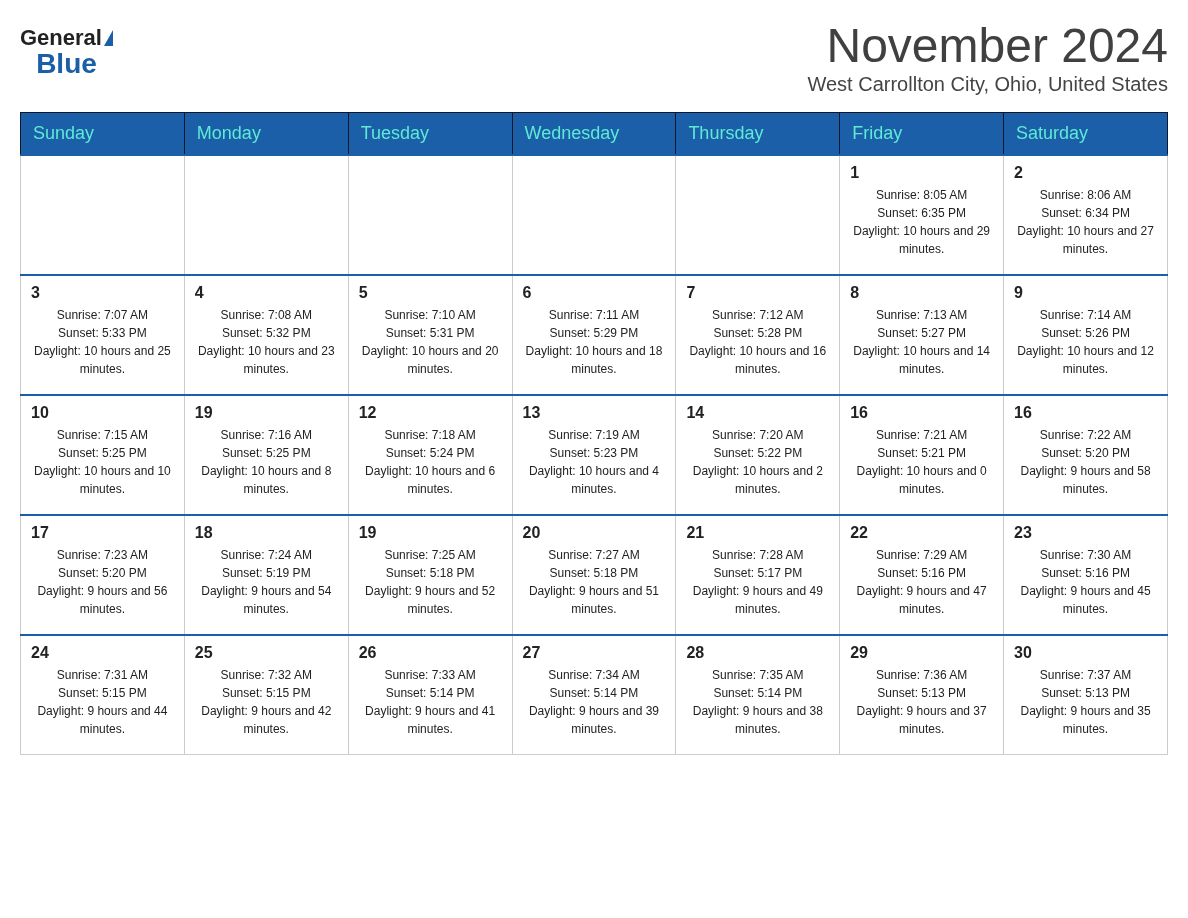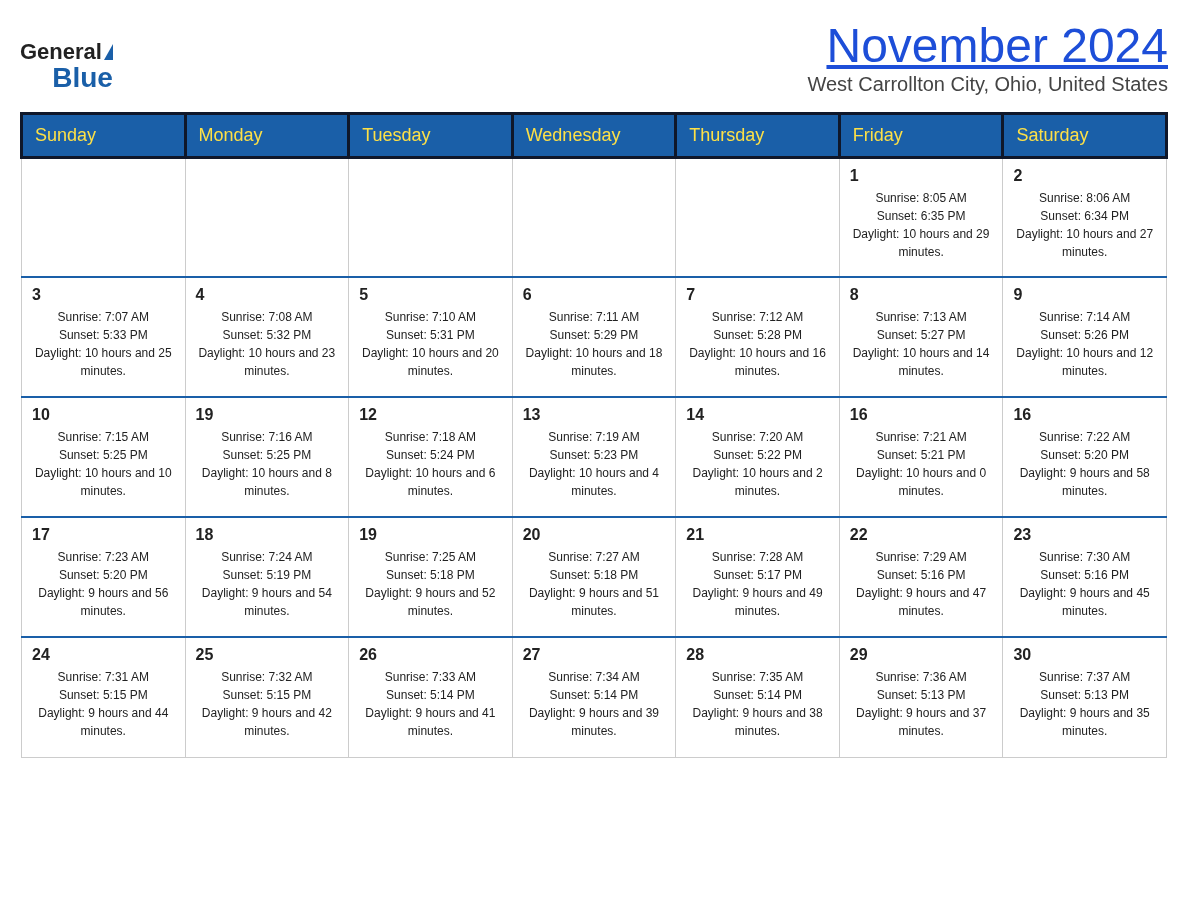--- a/index.html
+++ b/index.html
@@ -12,22 +12,22 @@
     }
     .header-area {
       display: flex;
       justify-content: space-between;
       align-items: flex-start;
       margin-bottom: 16px;
     }
     .logo {
       display: flex;
       flex-direction: column;
-      align-items: flex-end;
-      margin-top: 20px;
+      align-items: center;
+      margin-top: 6px;
     }
     .logo-text {
       font-size: 22px;
       font-weight: bold;
       color: #222;
       line-height: 1.1;
     }
     .logo-triangle {
       display: inline-block;
       width: 0;
@@ -42,41 +42,40 @@
       font-size: 28px;
       font-weight: bold;
       margin-top: -2px;
     }
     .title-area {
       text-align: right;
     }
     .calendar-title {
       font-size: 48px;
       font-weight: normal;
-      color: #1d4ed8;
+      color: #404040;
       line-height: 1.1;
-      text-decoration: underline;
     }
     .calendar-subtitle {
       font-size: 20px;
       color: #444;
     }
     .calendar-table {
       width: 100%;
       border-collapse: collapse;
       table-layout: fixed;
     }
     .calendar-table thead th {
       background-color: #1a5fa8;
-      color: #fde047;
+      color: #5eead4;
       font-size: 18px;
       font-weight: normal;
       padding: 10px 12px;
       text-align: left;
-      border: 3px solid #0f172a;
+      border: 1px solid #0f172a;
     }
     .calendar-table tbody td {
       vertical-align: top;
       border: 1px solid #ccc;
       border-top: 2px solid #1a5fa8;
       padding: 8px 10px;
       height: 120px;
       font-size: 13px;
       color: #222;
       background: #fff;

